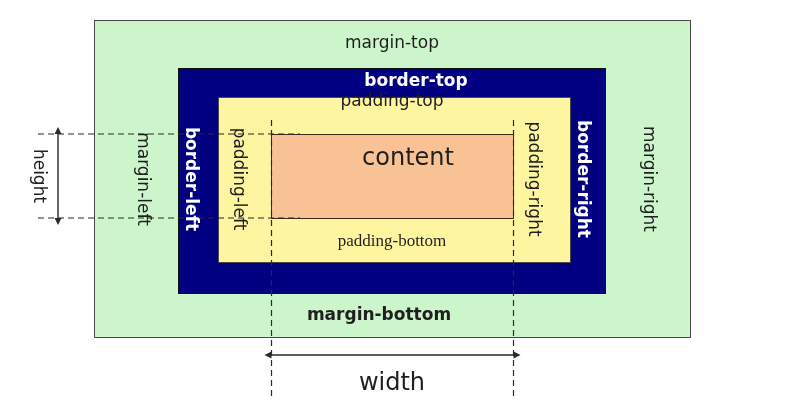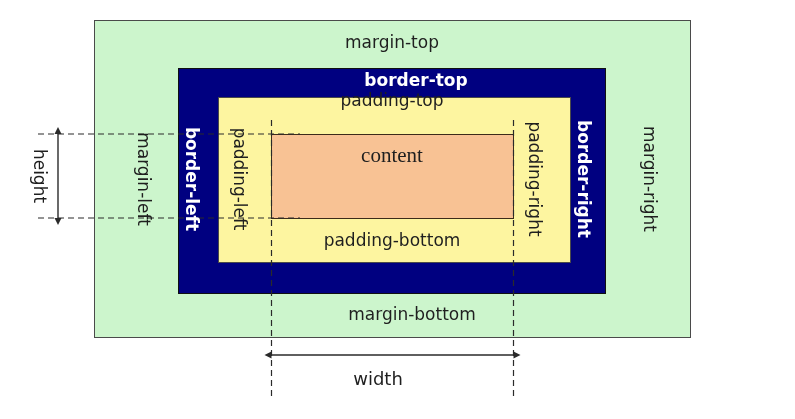--- a/index.html
+++ b/index.html
@@ -79,25 +79,25 @@
     font-weight: bold;
   }
   .label.vert {
     transform-origin: 0 0;
   }
 
   
   #lbl-margin-top   { left: 392px; top: 34px;  transform: translateX(-50%); }
   #lbl-border-top   { left: 416px; top: 72px;  transform: translateX(-50%); }
   #lbl-padding-top  { left: 392px; top: 92px; transform: translateX(-50%); }
-  #lbl-content      { left: 392px; top: 145px; transform: translateX(-50%); font-size: 21px; font-family: Liberation Serif, serif; }
-  #lbl-padding-bot  { left: 392px; top: 232px; transform: translateX(-50%); }
+  #lbl-content      { left: 408px; top: 145px; transform: translateX(-50%); font-size: 24px; }
+  #lbl-padding-bot  { left: 392px; top: 232px; transform: translateX(-50%); font-family: Liberation Serif, serif; }
   #lbl-border-bot   { left: 392px; top: 269px; transform: translateX(-50%); }
-  #lbl-margin-bot   { left: 412px; top: 306px; transform: translateX(-50%); }
-  #lbl-width        { left: 378px; top: 370px; transform: translateX(-50%); font-size: 18px; }
+  #lbl-margin-bot   { left: 379px; top: 306px; transform: translateX(-50%); font-weight: bold; }
+  #lbl-width        { left: 392px; top: 370px; transform: translateX(-50%); font-size: 24px; }
 
   
   #lbl-margin-left  { left: 152px; top: 179px; transform: rotate(90deg) translateX(-50%); }
   #lbl-border-left  { left: 200px; top: 179px; transform: rotate(90deg) translateX(-50%); }
   #lbl-padding-left { left: 248px; top: 179px; transform: rotate(90deg) translateX(-50%); }
   #lbl-padding-right{ left: 543px; top: 179px; transform: rotate(90deg) translateX(-50%); }
   #lbl-border-right { left: 592px; top: 179px; transform: rotate(90deg) translateX(-50%); }
   #lbl-margin-right { left: 658px; top: 179px; transform: rotate(90deg) translateX(-50%); }
   #lbl-height       { left: 48px;  top: 176px; transform: rotate(90deg) translateX(-50%); }
 

